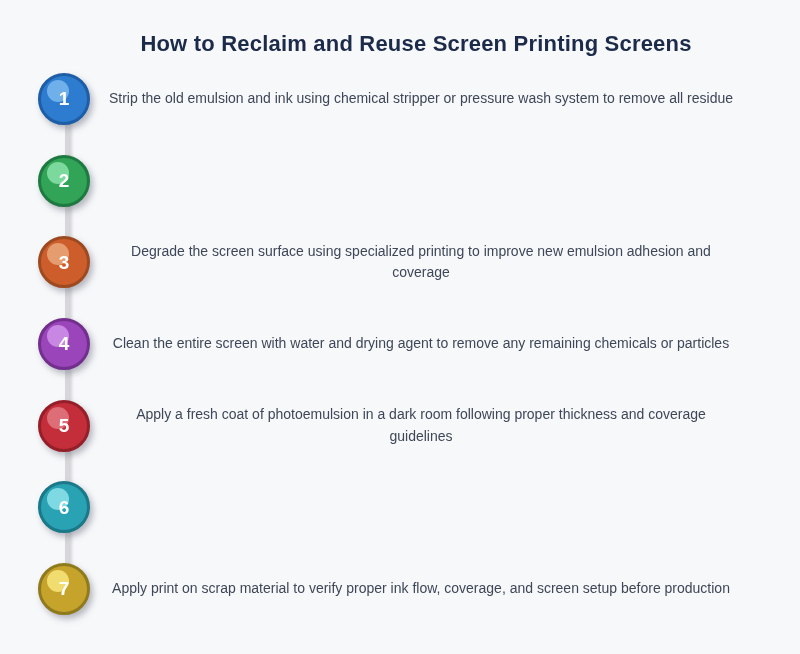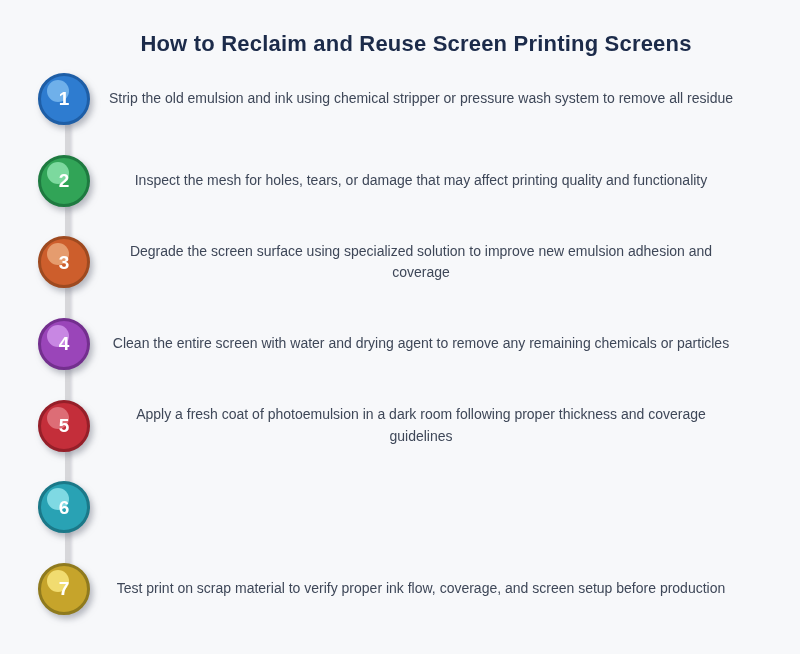--- a/index.html
+++ b/index.html
@@ -109,29 +109,28 @@
         <span class="num">1</span>
       </div>
       <div class="step-text">Strip the old emulsion and ink using chemical stripper or pressure wash system to remove all residue</div>
     </div>
 
     <div class="step-row" style="--fill: #31a457; --border: #1e7a40; --hl: #7cd99e;">
       <div class="badge">
         <span class="hl"></span>
         <span class="num">2</span>
       </div>
-      <div class="step-text">Inspect the mesh for holes, tears, or damage that may affect printing quality and functionality</div>
     </div>
 
     <div class="step-row" style="--fill: #cd5e2c; --border: #9e4a20; --hl: #e59c6e;">
       <div class="badge">
         <span class="hl"></span>
         <span class="num">3</span>
       </div>
-      <div class="step-text">Degrade the screen surface using specialized solution to improve new emulsion adhesion and coverage</div>
+      <div class="step-text">Degrade the screen surface using specialized printing to improve new emulsion adhesion and coverage</div>
     </div>
 
     <div class="step-row" style="--fill: #9a45b9; --border: #732f8e; --hl: #c887e3;">
       <div class="badge">
         <span class="hl"></span>
         <span class="num">4</span>
       </div>
       <div class="step-text">Clean the entire screen with water and drying agent to remove any remaining chemicals or particles</div>
     </div>
 
@@ -148,16 +147,16 @@
         <span class="hl"></span>
         <span class="num">6</span>
       </div>
     </div>
 
     <div class="step-row" style="--fill: #c6a42b; --border: #8f7a1e; --hl: #f1dc70;">
       <div class="badge">
         <span class="hl"></span>
         <span class="num">7</span>
       </div>
-      <div class="step-text">Test print on scrap material to verify proper ink flow, coverage, and screen setup before production</div>
+      <div class="step-text">Apply print on scrap material to verify proper ink flow, coverage, and screen setup before production</div>
     </div>
   </div>
 </div>
 
 </body></html>

